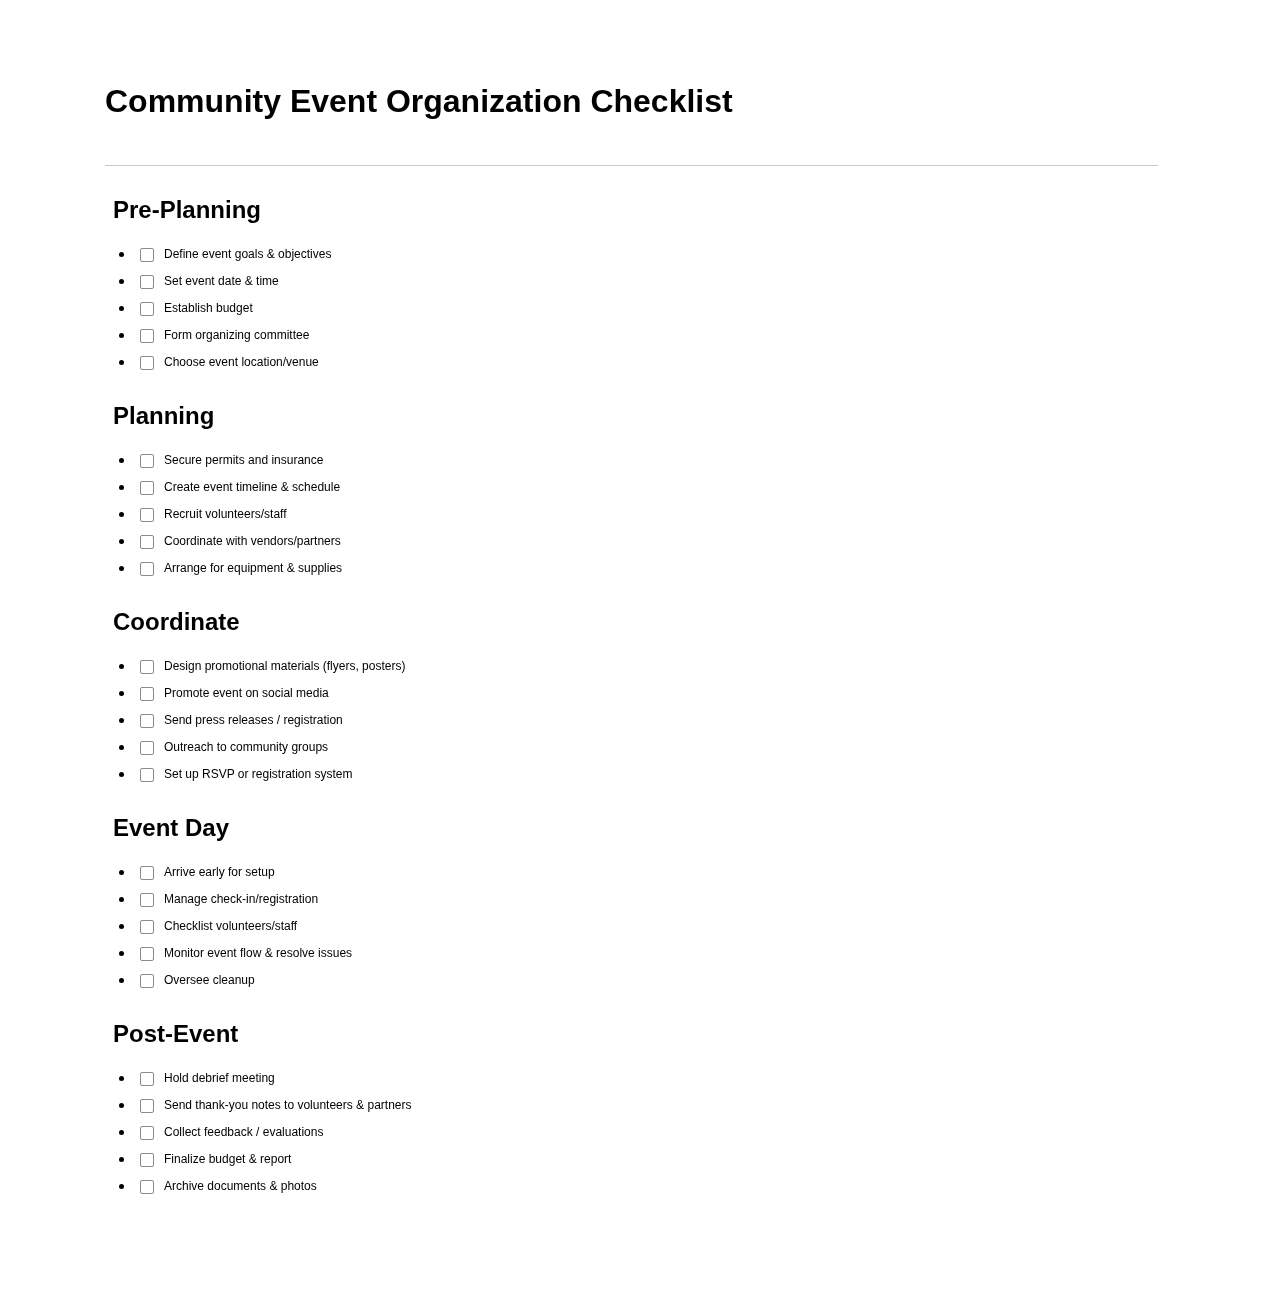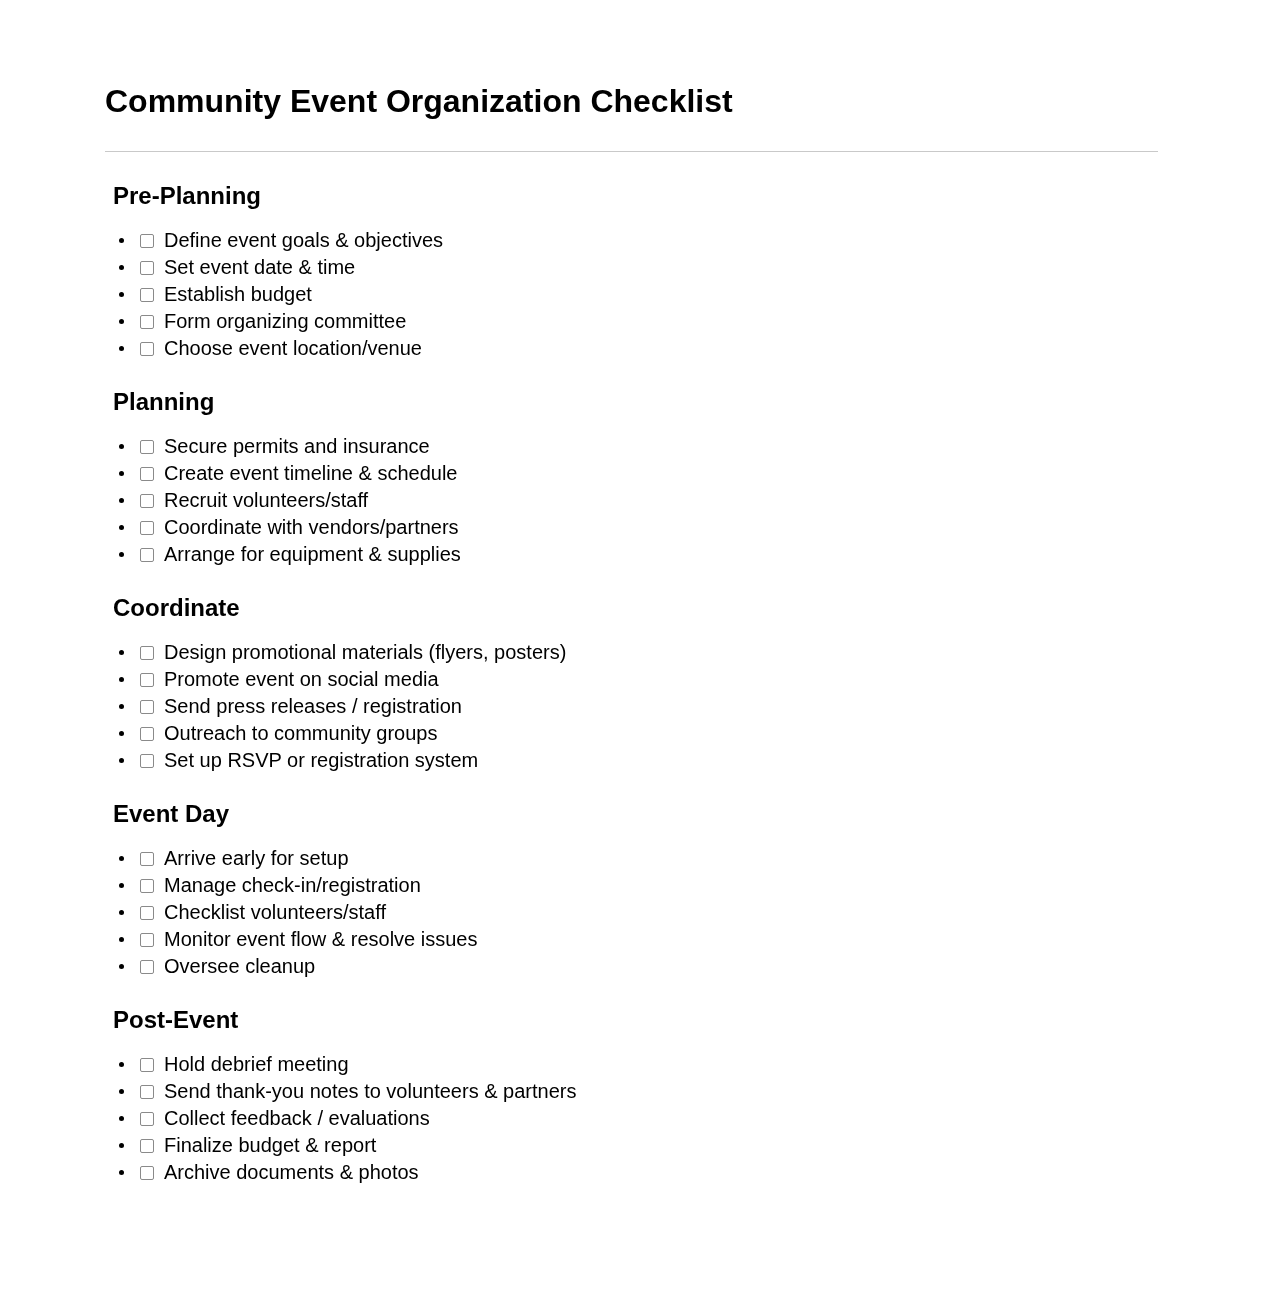--- a/index.html
+++ b/index.html
@@ -18,21 +18,21 @@
   .page{
     width:1263px;
     min-height:1305px;
     background:var(--bg);
     padding:82px 105px 60px 105px;
   }
   h1.doc-title{
     font-size:32px;
     line-height:38px;
     font-weight:bold;
-    margin:0 0 31px 0;
+    margin:0 0 45px 0;
     color:var(--text);
   }
   hr.doc-divider{
     border:none;
     border-top:1px solid var(--divider);
     height:0;
     margin:0 0 30px 0;
   }
   section.checklist-section{ margin:8px; }
   h2.section-heading{
@@ -70,21 +70,21 @@
     flex:0 0 auto;
     display:inline-flex;
     align-items:center;
     justify-content:center;
     font-size:11px;
     line-height:1;
     cursor:pointer;
   }
   .item-label{
     margin-left:10px;
-    font-size:20px;
+    font-size:12px;
     line-height:19px;
     color:var(--text);
     white-space:nowrap;
   }
 </style>
 </head>
 <body>
 
 <main class="page">
   <h1 class="doc-title">Community Event Organization Checklist</h1>

